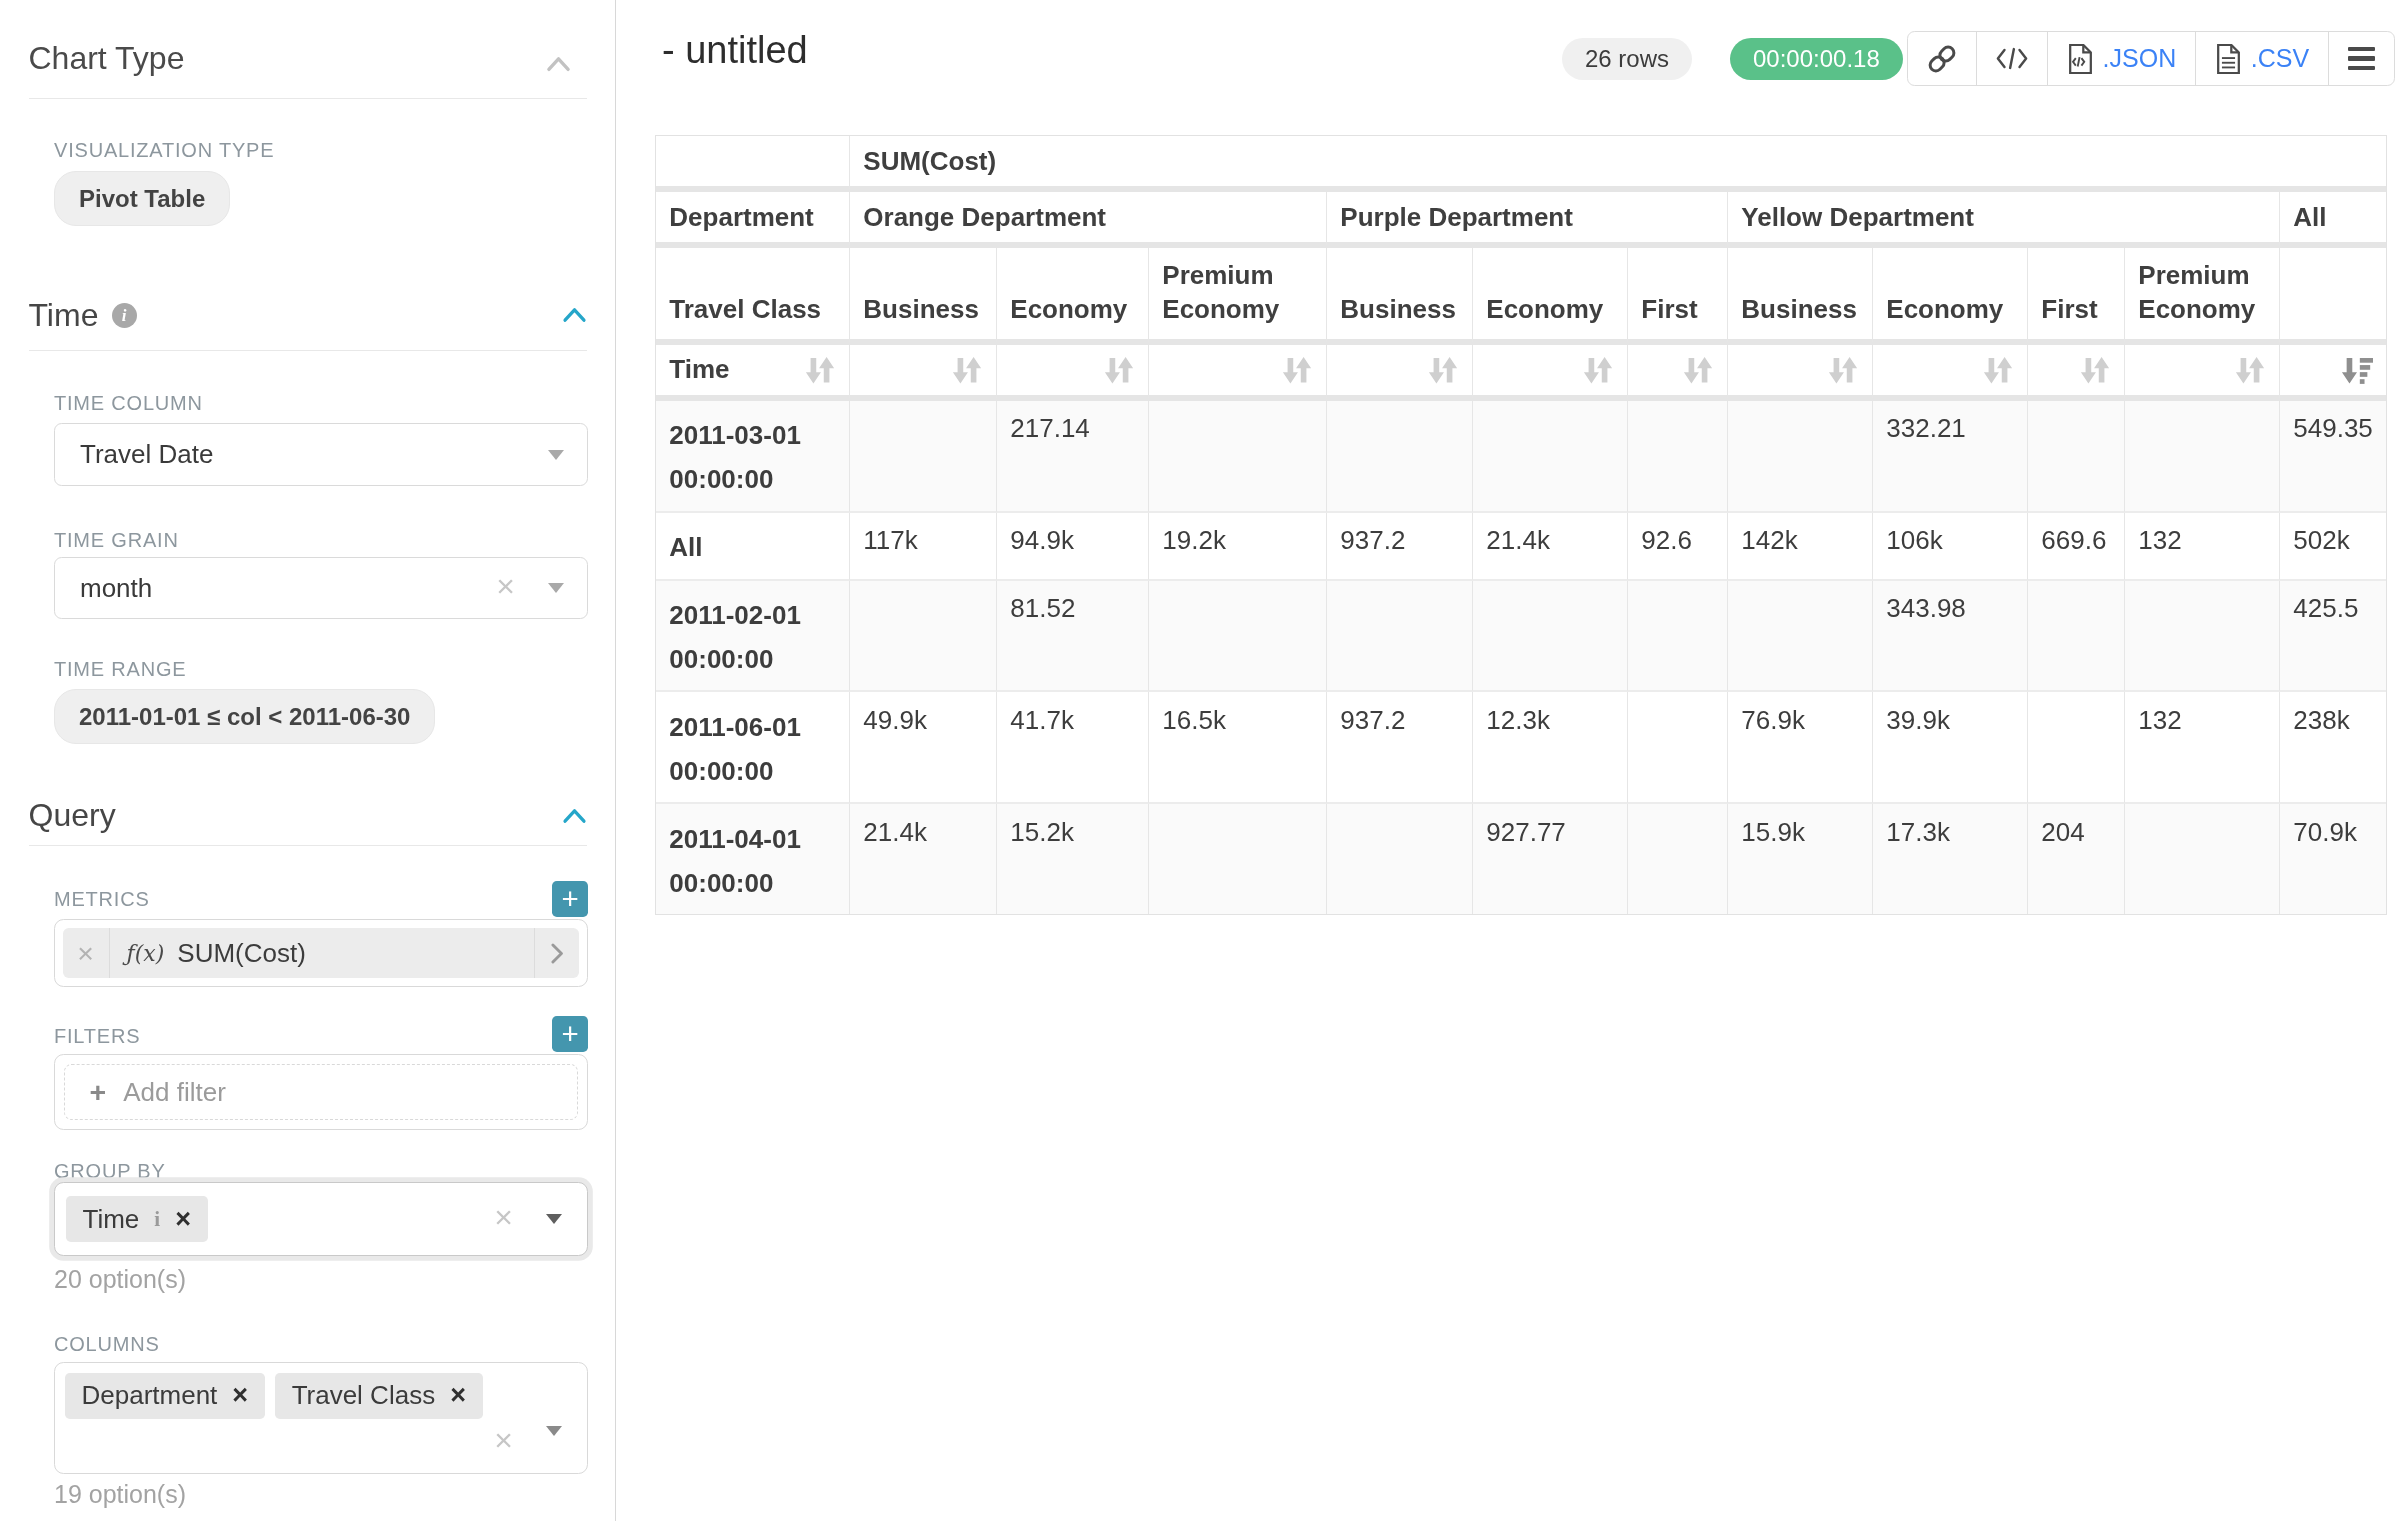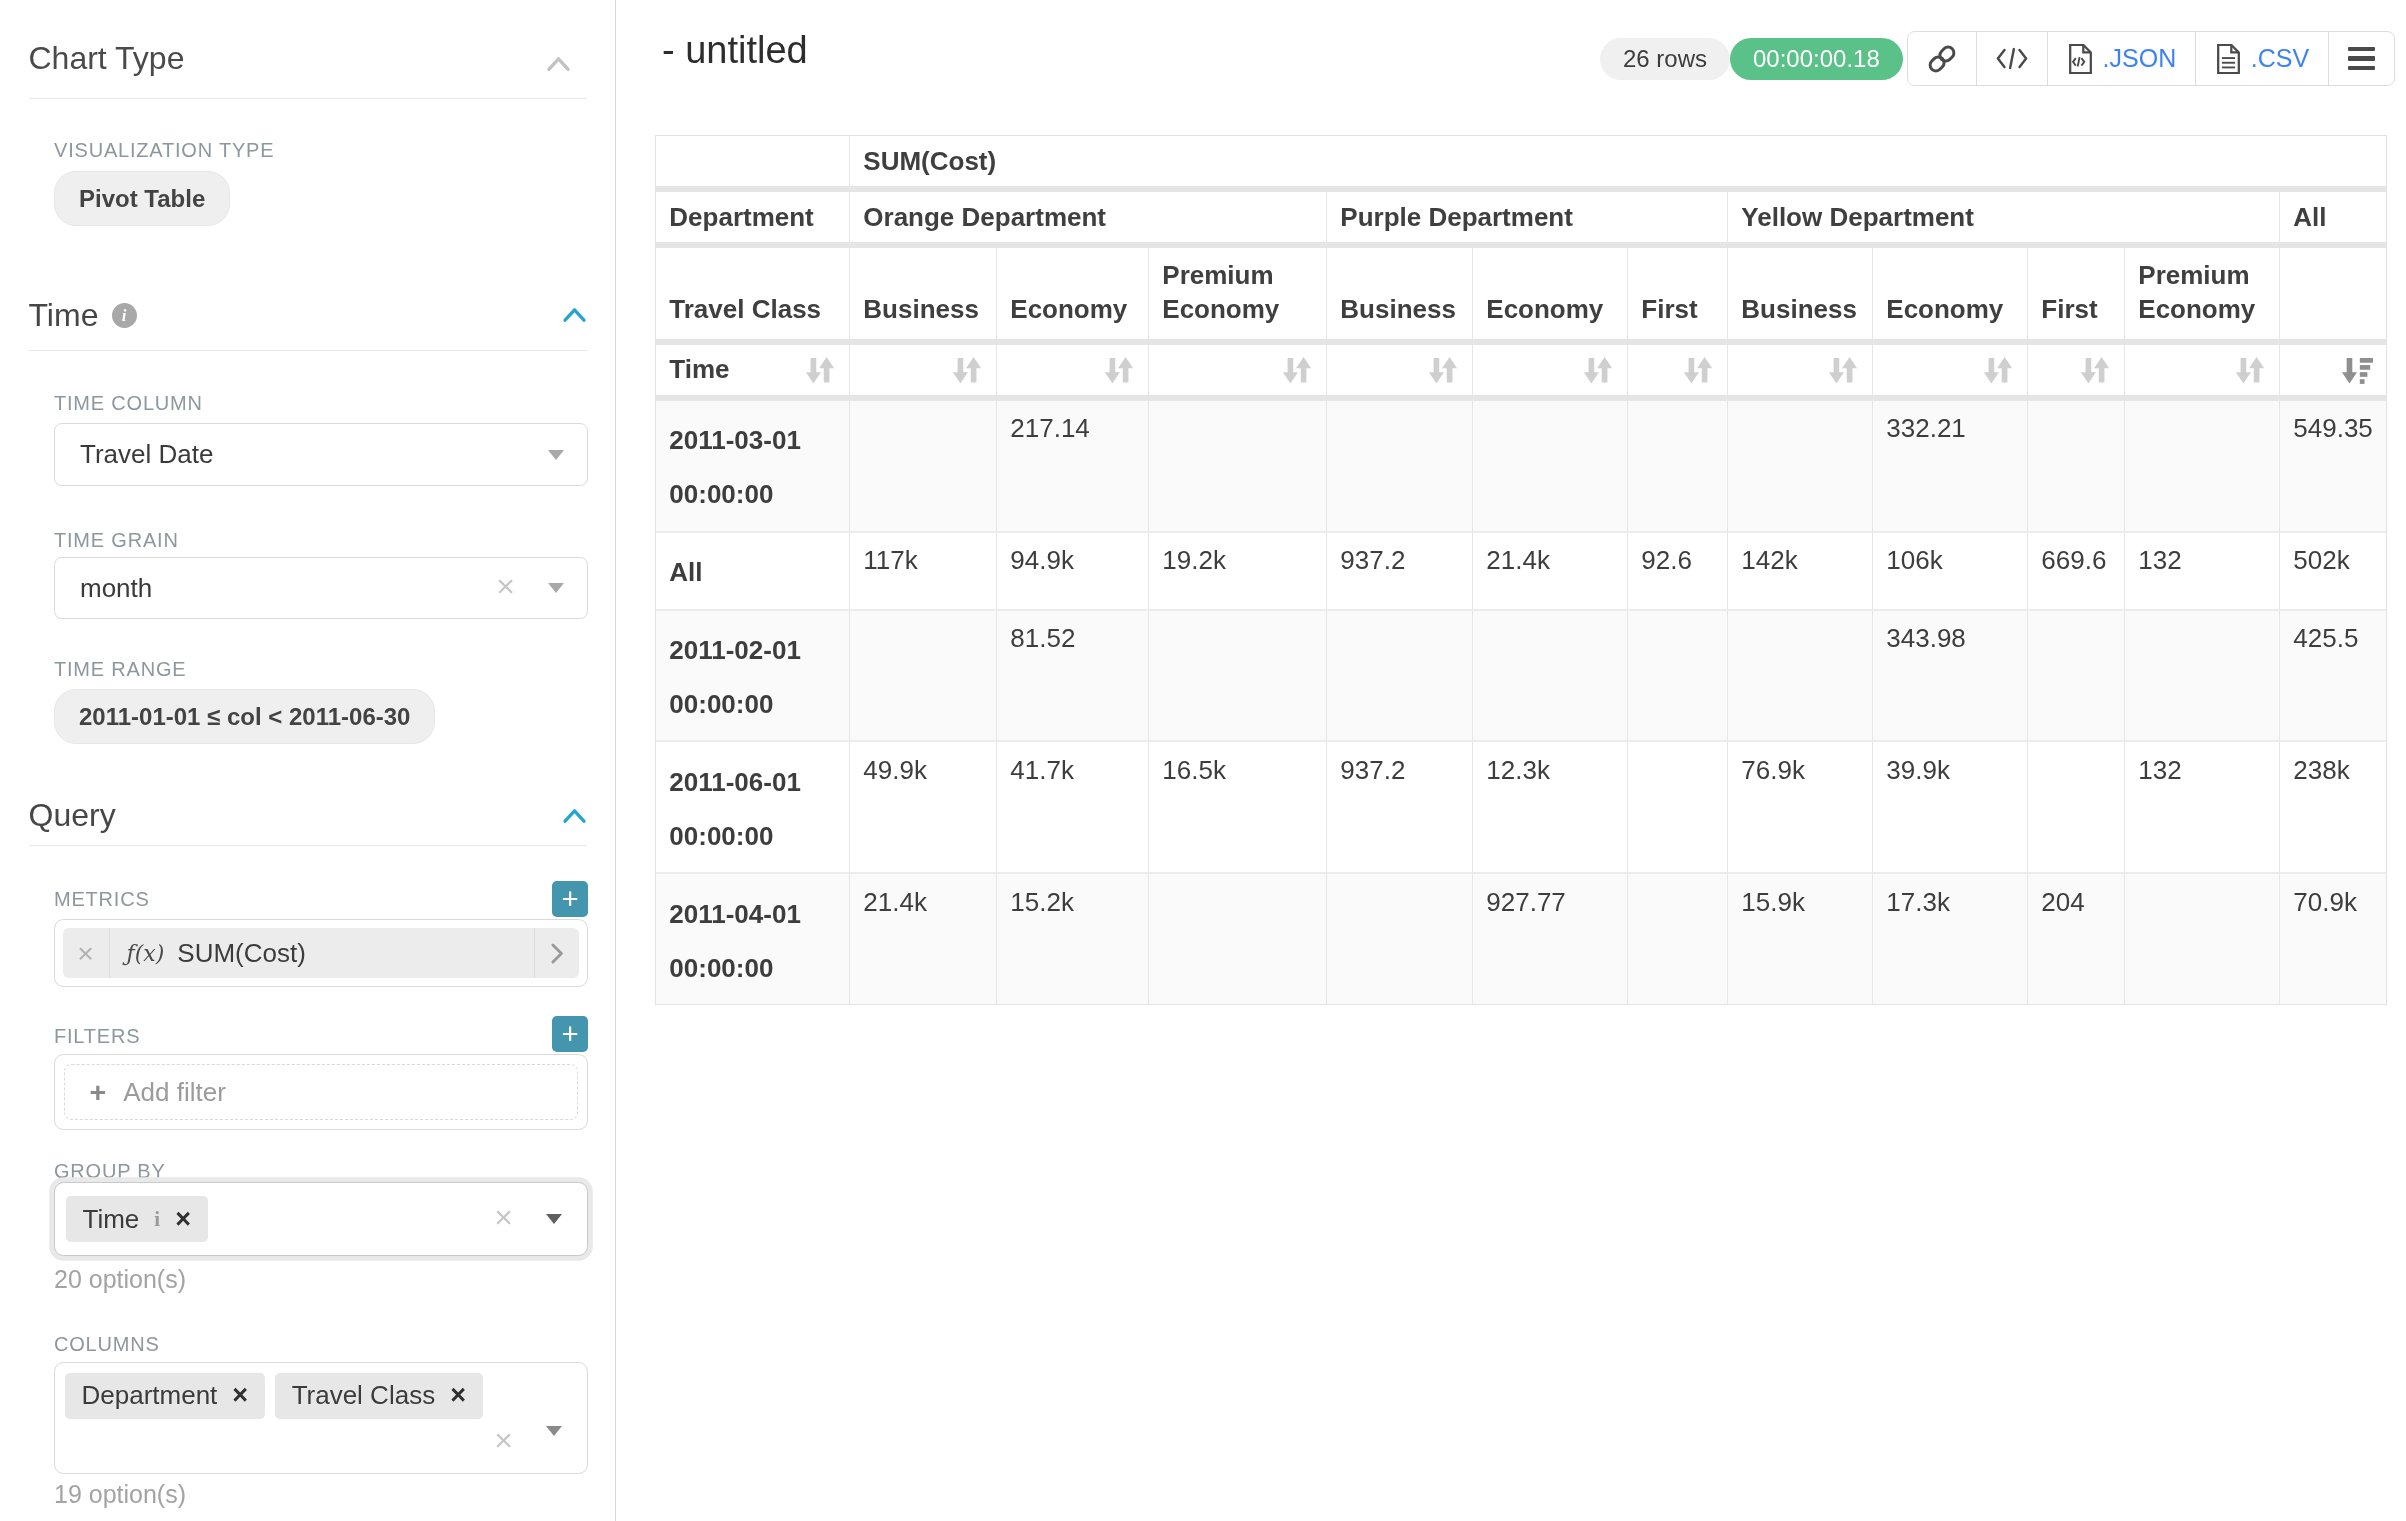--- a/index.html
+++ b/index.html
@@ -58,42 +58,42 @@
                display:flex;align-items:center;padding-left:10.5px;}
   .columns-box{position:absolute;left:54px;top:1362px;width:534px;height:112px;border:1px solid #d9d9d9;
                border-radius:9.5px;background:#fff;box-sizing:border-box;padding:9.5px 0 0 9.5px;}
   .hint{position:absolute;left:54px;font-size:25px;color:#a3a3a3;}
 
   
   .main{position:absolute;left:618px;top:0;width:1788px;height:1522px;}
   .chart-title{position:absolute;left:44px;top:28.5px;font-size:38px;color:#2d2d2d;}
   .badge{position:absolute;top:38px;height:42px;border-radius:21px;display:flex;align-items:center;
          padding:0 23px;font-size:24px;box-sizing:border-box;}
-  .badge-rows{left:982px;background:#f0f0f0;color:#3c3c3c;}
+  .badge-rows{left:944px;background:#f0f0f0;color:#3c3c3c;}
   .badge-timer{left:1112px;background:#5ac189;color:#fff;}
   .btn-group{position:absolute;left:1289px;top:31px;height:55px;display:flex;align-items:stretch;
              border:1px solid #dcdcdc;border-radius:7.6px;background:#fff;box-sizing:border-box;}
   .tool-btn{display:flex;align-items:center;justify-content:center;gap:8.6px;padding:0 19px;
             color:#3b82f6;font-size:25px;cursor:pointer;}
   .tool-btn + .tool-btn{border-left:1px solid #dcdcdc;}
   .burger{display:flex;flex-direction:column;gap:4.8px;}
   .burger span{width:27px;height:4.8px;background:#4a4a4a;border-radius:1px;}
 
   
   .table-wrap{position:absolute;left:37px;top:135px;}
   table{border-collapse:separate;border-spacing:0;table-layout:fixed;border:1px solid #e2e2e2;}
   th,td{box-sizing:border-box;border-right:1px solid #e6e6e6;padding:9.5px 13.3px;text-align:left;
         font-size:26px;color:#3d3d3d;overflow:hidden;font-weight:400;}
   tr > *:last-child{border-right:none;}
   thead th{border-bottom:6.7px solid #e5e5e5;font-weight:700;color:#3f3f3f;vertical-align:middle;}
   tr.r1 th{height:54px;}
   tr.r2 th{height:55px;}
   tr.r3 th{height:86px;vertical-align:bottom;line-height:34px;padding-bottom:13.3px;}
   tr.r4 th{height:54px;}
-  tbody th{font-weight:700;vertical-align:top;line-height:54px;padding-top:12.4px;}
+  tbody th{font-weight:700;vertical-align:top;line-height:44px;padding-top:12.4px;}
   tbody td{vertical-align:top;padding-top:12.4px;}
   tbody tr:nth-child(odd){background:#fafafa;}
   tbody tr > *{border-bottom:2.9px solid #ececec;}
   tbody tr:last-child > *{border-bottom:none;}
   .sort-wrap{display:flex;justify-content:space-between;align-items:center;height:100%;}
   .sort-wrap.icon-only{justify-content:flex-end;}
 </style>
 </head>
 <body>
 

